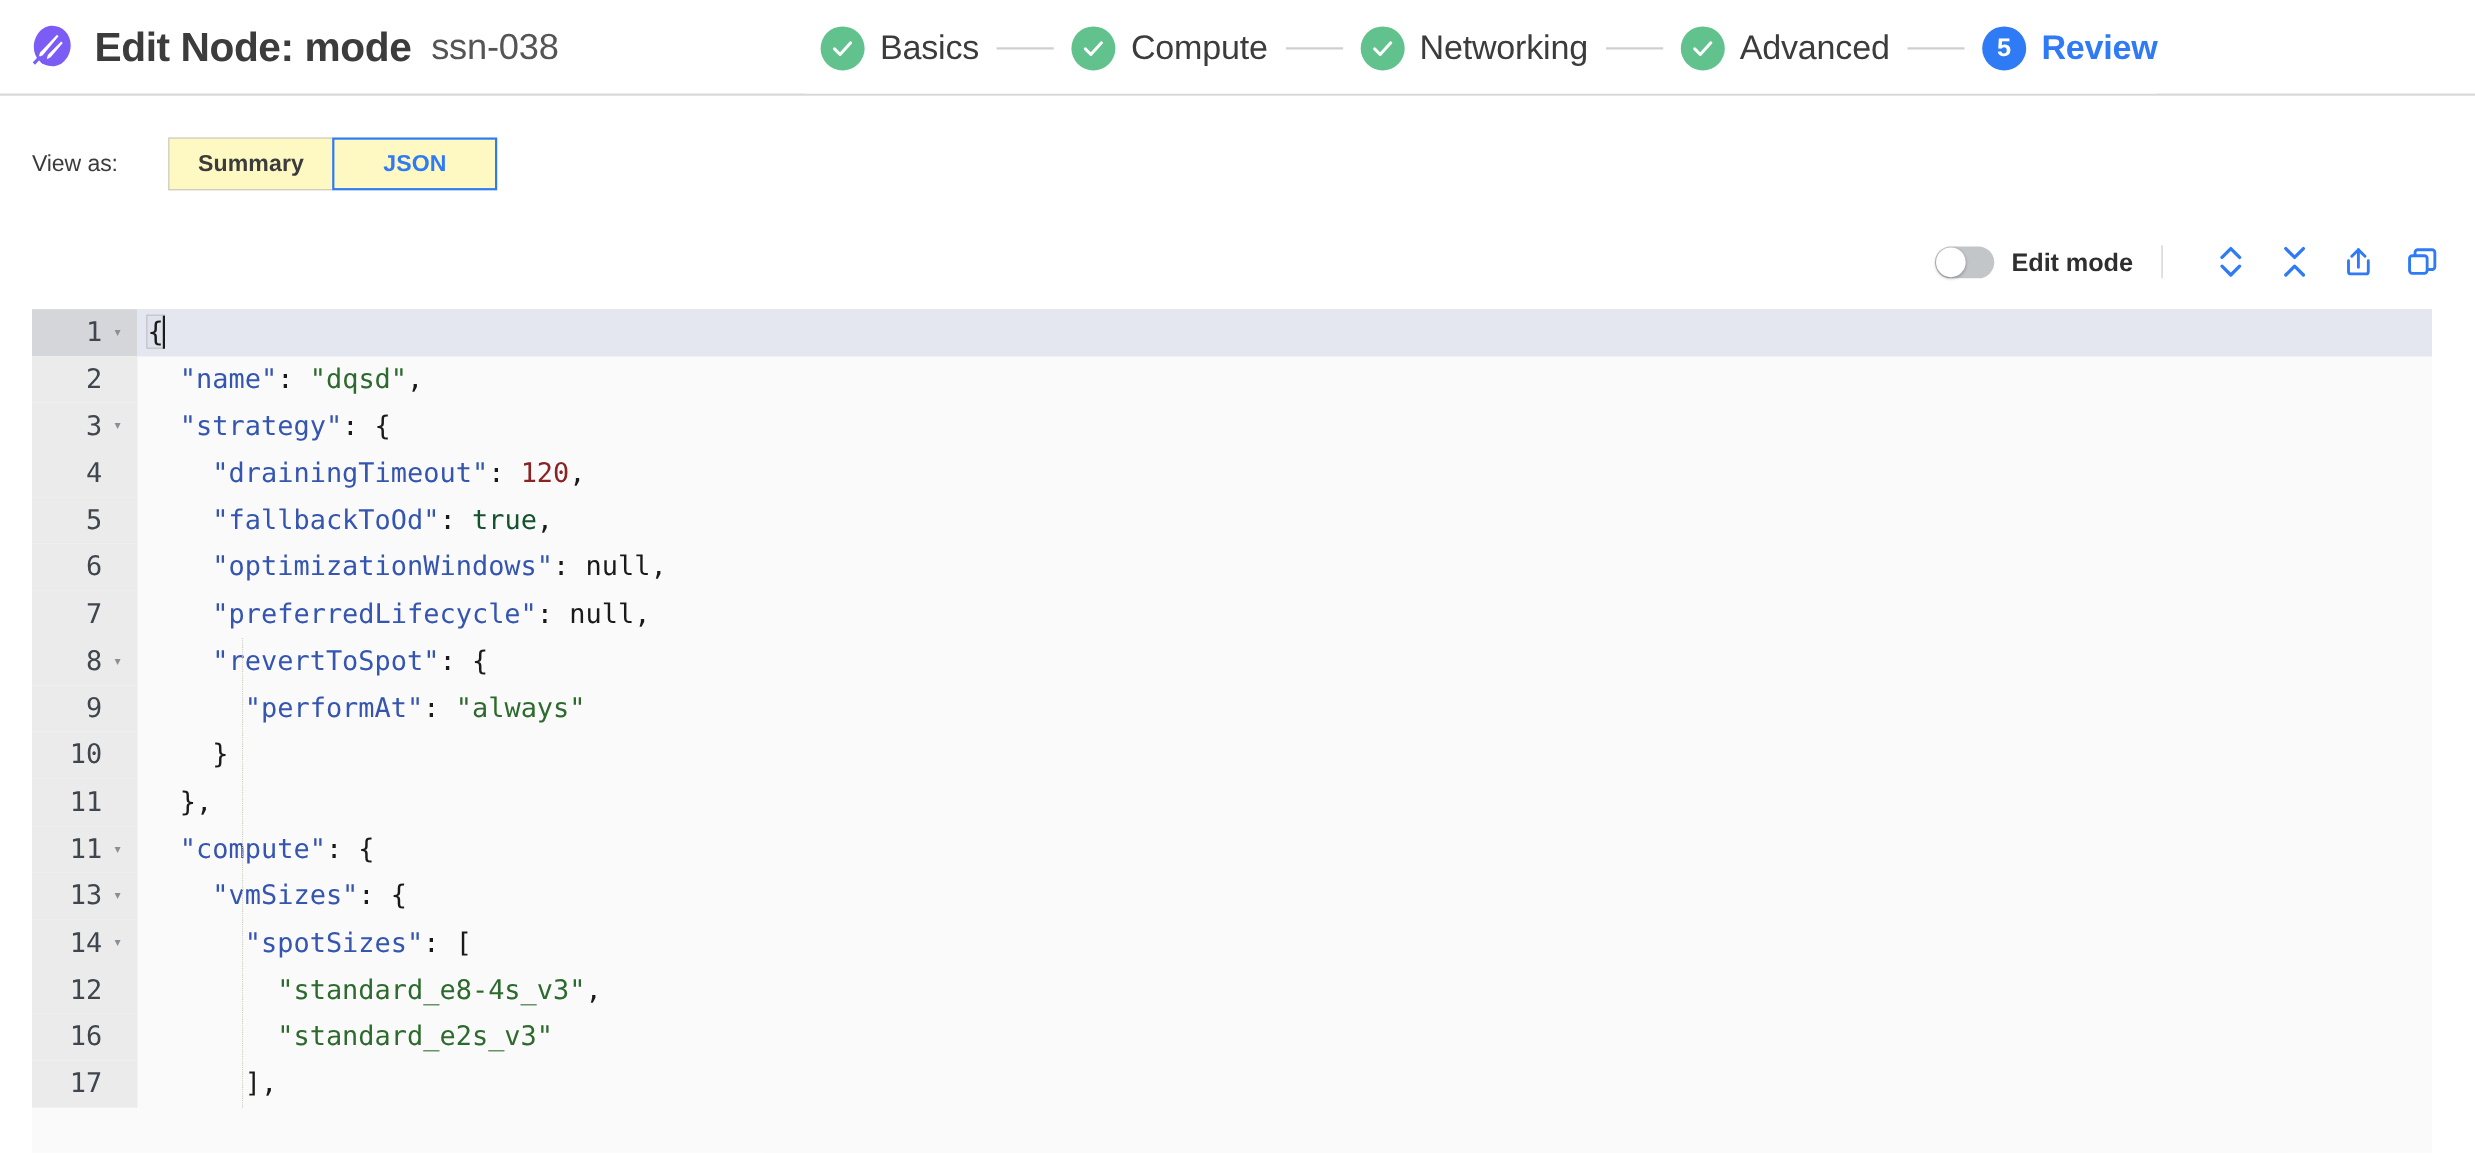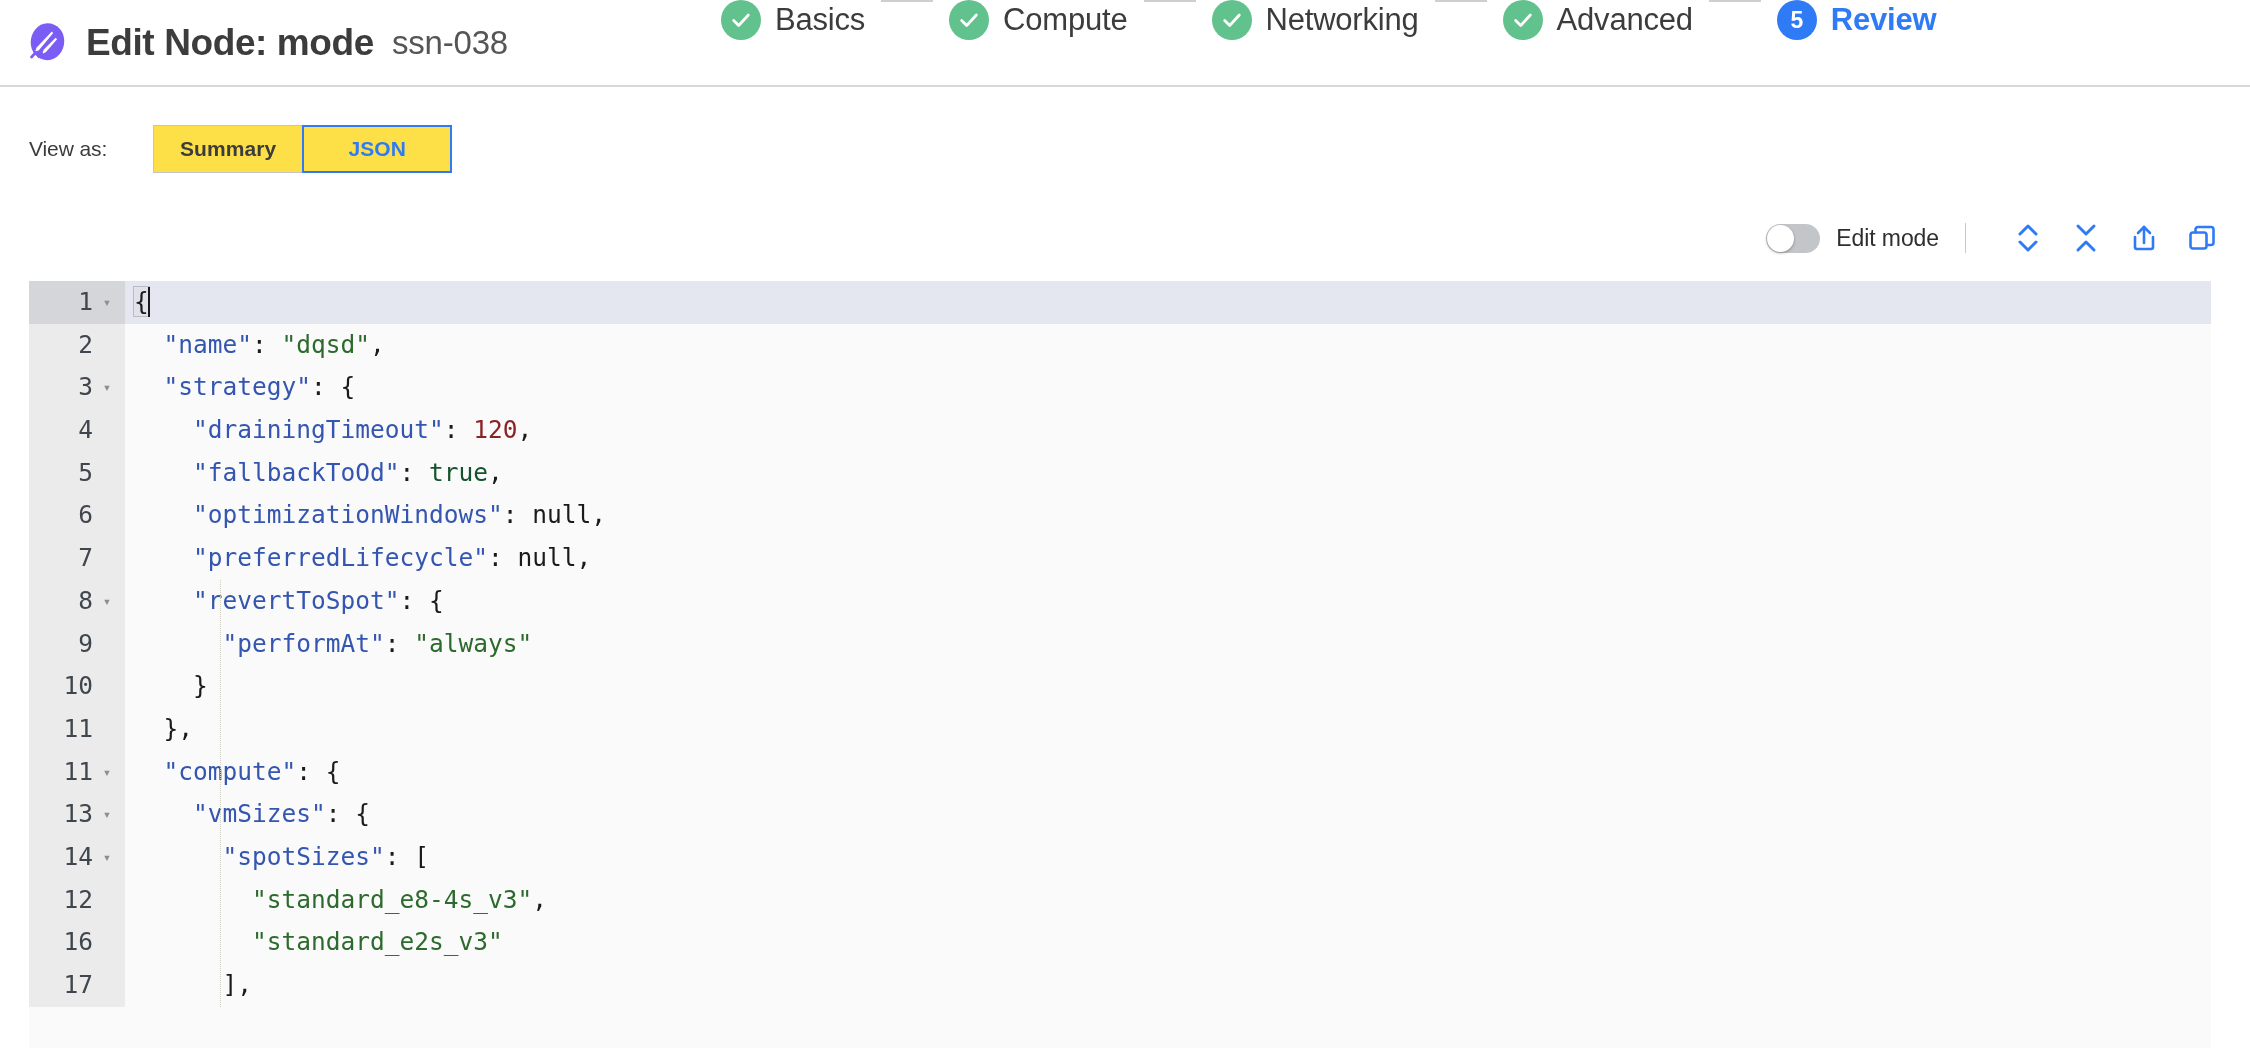--- a/index.html
+++ b/index.html
@@ -48,25 +48,25 @@
     font-weight: 400;
     color: #555555;
     margin-left: 18px;
     line-height: 1;
     letter-spacing: -0.2px;
   }
 
   
   .stepper {
     position: absolute;
-    left: 707px;
+    left: 732px;
     top: 0;
     height: 87px;
     display: flex;
-    align-items: flex-start;
+    align-items: center;
     background: #ffffff;
     padding-left: 14px;
     white-space: nowrap;
   }
   .step {
     display: flex;
     align-items: center;
     flex: 0 0 auto;
   }
   .step-badge {
@@ -120,21 +120,21 @@
     height: 48px;
   }
   .seg-btn {
     min-width: 150px;
     padding: 16px 22px;
     display: flex;
     align-items: center;
     justify-content: center;
     font-size: 21px;
     font-weight: bold;
-    background: #fde047;
+    background: #fef9c3;
     border: 1px solid #c4c4c4;
     color: #3c3c3c;
     cursor: pointer;
     letter-spacing: 0.1px;
   }
   .seg-btn.active {
     border: 2px solid #2f7af5;
     color: #2f7af5;
     z-index: 2;
     margin-left: -1px;
@@ -161,21 +161,21 @@
   .toggle-knob {
     position: absolute;
     left: 1px; top: 1px;
     width: 27px; height: 27px;
     border-radius: 50%;
     background: #ffffff;
     box-shadow: 0 1px 3px rgba(0,0,0,.33);
   }
   .toggle-label {
     font-size: 23px;
-    font-weight: normal;
+    font-weight: bold;
     color: #2f2f2f;
     margin-left: 16px;
     letter-spacing: -0.1px;
   }
   .tb-divider {
     width: 1px;
     height: 30px;
     background: #c9c9c9;
     margin: 0 26px;
     flex: 0 0 auto;

